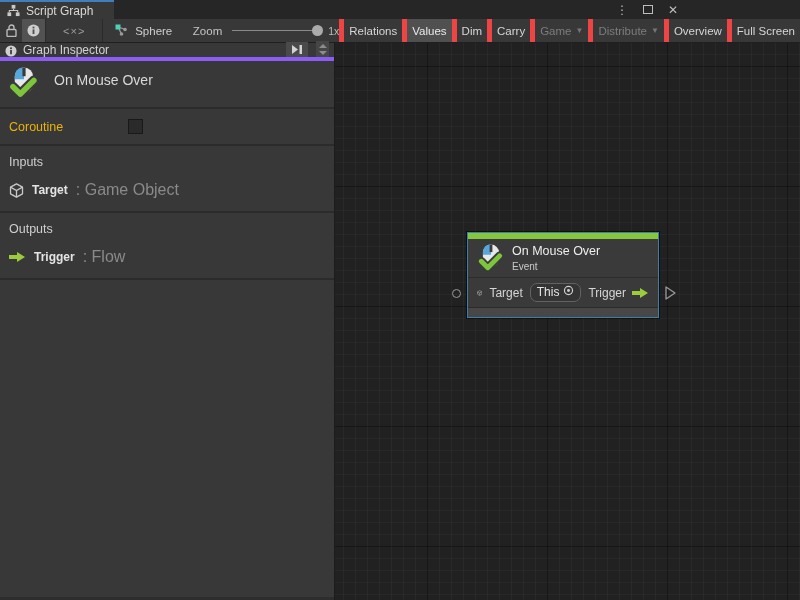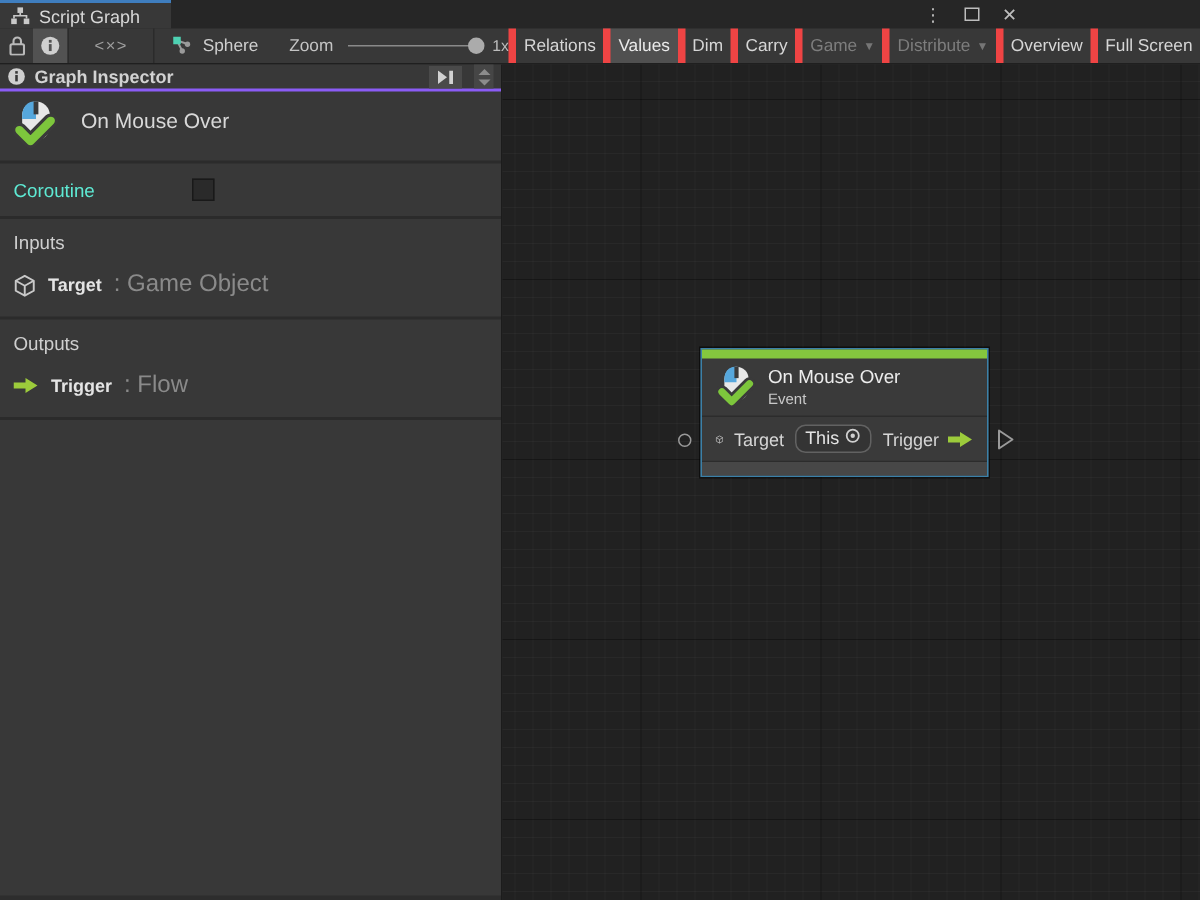--- a/index.html
+++ b/index.html
@@ -34,33 +34,33 @@
   .tb-btn { display:flex; align-items:center; justify-content:center; gap:4px; padding:0 5px;
     font-size:11.5px; color:#d6d6d6; border-left:5px solid #ef4444; white-space:nowrap; flex:1; }
   .tb-btn.active { background:#505050; color:#eaeaea; }
   .tb-btn.disabled { color:#7d7d7d; }
   .dd-arrow { font-size:8px; color:#767676; }
 
   
   .inspector { position:absolute; left:0; top:43px; width:335px; height:557px; background:#383838;
     border-right:1px solid #1c1c1c; }
   .inspector::after { content:""; position:absolute; left:0; bottom:0; width:100%; height:3px; background:#2d2d2d; }
-  .gi-header { height:18px; border-bottom:2px solid #8b5cf6; display:flex; align-items:center; gap:6px; padding:0 5px;font-weight:bold; }
+  .gi-header { height:18px; border-bottom:4px solid #8b5cf6; display:flex; align-items:flex-end; gap:6px; padding:0 5px; }
   .gi-title { font-size:12px; color:#d2d2d2; flex:1; }
   .gi-dock { width:22px; height:15px; background:#4a4a4a; display:flex; align-items:center; justify-content:center; }
   .gi-spinner { width:13px; height:16px; background:#464646; display:flex; flex-direction:column;
     align-items:center; justify-content:center; gap:3px; margin-left:2px; }
   .tri-up { width:0; height:0; border-left:4px solid transparent; border-right:4px solid transparent; border-bottom:4px solid #8c8c8c; }
   .tri-down { width:0; height:0; border-left:4px solid transparent; border-right:4px solid transparent; border-top:4px solid #8c8c8c; }
 
   .unit-header { height:48px; border-bottom:2px solid #2b2b2b; display:flex; align-items:flex-start; gap:15px; padding:6px 0 0 9px; }
   .unit-title { font-size:14px; color:#d8d8d8; margin-top:5px; }
 
   .row-coroutine { position:relative; height:37px; border-bottom:2px solid #2b2b2b; }
-  .coroutine-label { position:absolute; left:9px; top:11px; font-size:12.5px; color:#5eead4; }
+  .coroutine-label { position:absolute; left:9px; top:11px; font-size:12.5px; color:#eab308; }
   .checkbox { position:absolute; left:128px; top:10px; width:15px; height:15px; background:#2a2a2a; border:1px solid #191919; }
 
   .section { border-bottom:2px solid #2b2b2b; padding:9px 0 10px; }
   .section-header { font-size:12.5px; color:#cfcfcf; padding:0 9px 10px; }
   .port-row { display:flex; align-items:center; gap:8px; padding:2px 9px; }
   .port-name { font-size:12px; font-weight:bold; color:#e4e4e4; }
   .port-type { font-size:16px; color:#8a8a8a; }
 
   
   .canvas { position:absolute; left:335px; top:43px; width:465px; height:557px; background-color:#212121;

